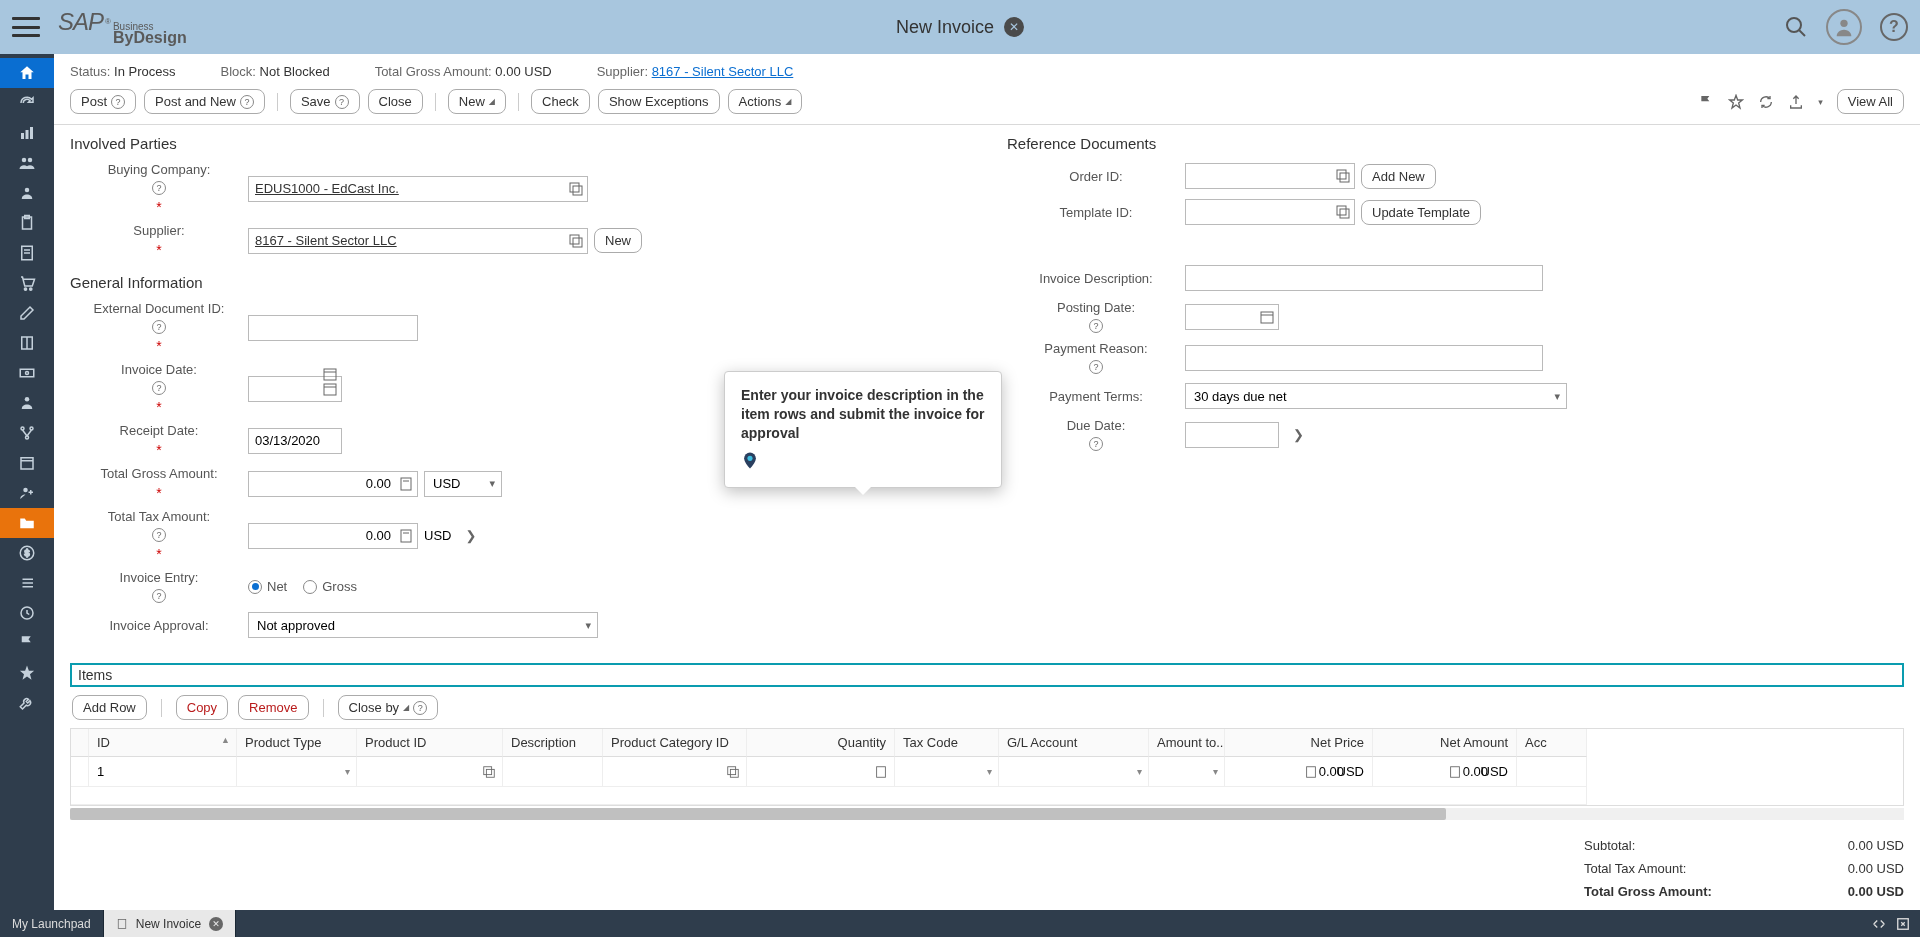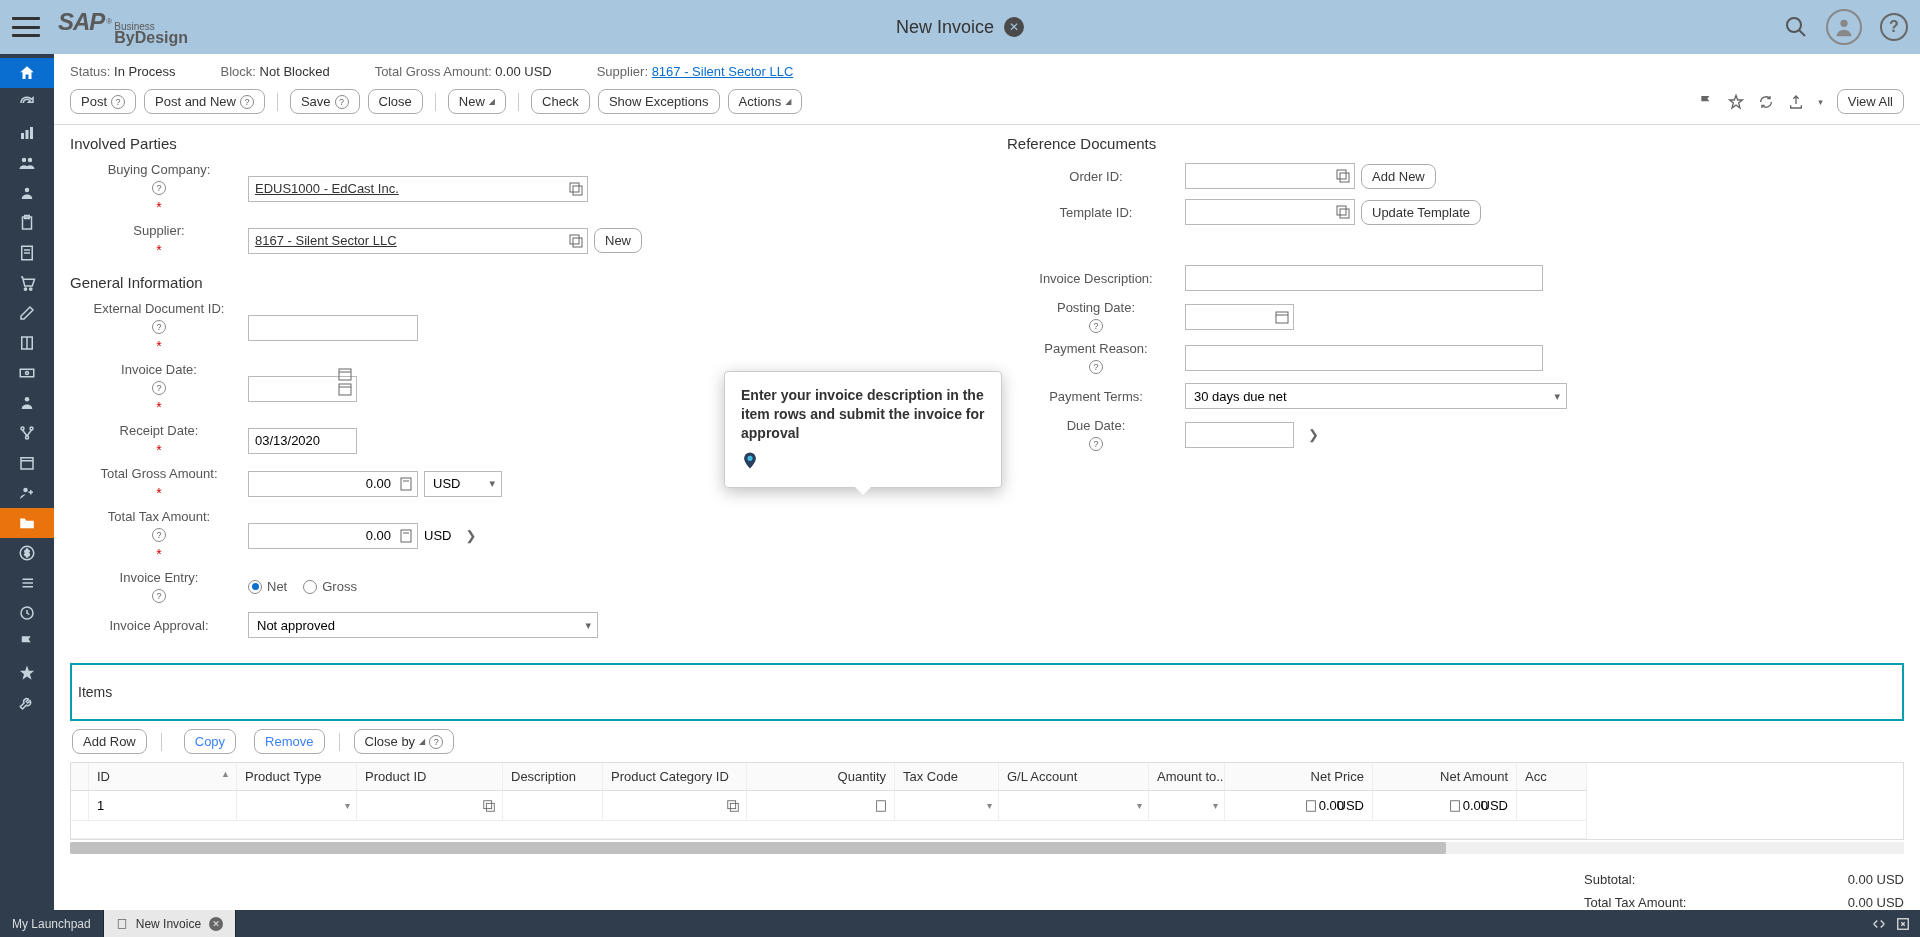--- a/index.html
+++ b/index.html
@@ -1,21 +1,21 @@
 <!DOCTYPE html>
 <html><head>
 <meta charset="utf-8">
 <style>
 * { box-sizing: border-box; margin: 0; padding: 0; font-family: Arial, sans-serif; }
 body { background: #fff; overflow: hidden; }
 .header { background: #a8c6de; height: 54px; display: flex; align-items: center; padding: 0 12px; position: relative; }
 .hamburger { width: 28px; height: 20px; cursor: pointer; display: flex; flex-direction: column; justify-content: space-between; margin-right: 18px; }
 .hamburger span { display: block; height: 3px; background: #333; border-radius: 1px; }
 .logo { color: #5a5a5a; font-size: 13px; display: flex; align-items: baseline; }
-.logo .sap { font-weight: bold; font-size: 24px; font-style: italic; letter-spacing: -1px; }
+.logo .sap { font-weight: normal; font-size: 24px; font-style: italic; letter-spacing: -1px; }
 .page-title { position: absolute; left: 50%; transform: translateX(-50%); font-size: 18px; color: #333; display: flex; align-items: center; gap: 10px; }
 .close-circle { width: 20px; height: 20px; border-radius: 50%; background: #4a4a4a; color: #a8c6de; display: flex; align-items: center; justify-content: center; font-size: 12px; cursor: pointer; }
 .header-right { margin-left: auto; display: flex; align-items: center; gap: 18px; }
 .header-right svg { width: 24px; height: 24px; cursor: pointer; }
 .avatar { width: 36px; height: 36px; border-radius: 50%; border: 2px solid #888; display: flex; align-items: center; justify-content: center; cursor: pointer; }
 .avatar svg { width: 22px; height: 22px; }
 .help-icon { width: 28px; height: 28px; border: 2px solid #666; border-radius: 50%; display: flex; align-items: center; justify-content: center; cursor: pointer; font-size: 16px; color: #666; font-weight: bold; }
 
 .main { display: flex; height: calc(100vh - 54px - 27px); }
 .sidebar { width: 54px; background: #2f3d4c; display: flex; flex-direction: column; padding-top: 4px; }
@@ -41,43 +41,43 @@
 .col { flex: 1; }
 .section-title { font-size: 15px; color: #333; margin-bottom: 10px; }
 .field-row { display: flex; align-items: center; margin-bottom: 8px; min-height: 28px; }
 .field-label { width: 178px; font-size: 13px; color: #555; display: flex; align-items: center; gap: 4px; flex-direction: column; }
 .field-label .q { width: 14px; height: 14px; border: 1px solid #888; border-radius: 50%; display: inline-flex; align-items: center; justify-content: center; font-size: 9px; color: #666; }
 .req { color: #c00; font-size: 14px; }
 .field-input { display: flex; align-items: center; gap: 6px; }
 .text-input { border: 1px solid #bababa; height: 26px; padding: 0 6px; font-size: 13px; background: #fff; }
 .text-input.w360 { width: 340px; }
 .text-input.w170 { width: 170px; }
-.text-input.w110 { width: 109px; }
+.text-input.w110 { width: 94px; }
 .text-input.right { text-align: right; padding-right: 26px; }
 .input-wrap { position: relative; display: inline-block; }
 .input-icon { position: absolute; right: 4px; top: 50%; transform: translateY(-50%); width: 16px; height: 16px; cursor: pointer; color: #666; display: flex; align-items: center; justify-content: center; }
 .link-underline { text-decoration: underline; color: #333; }
 .select-box { border: 1px solid #bababa; height: 26px; padding: 0 24px 0 8px; font-size: 13px; background: #fff; position: relative; min-width: 78px; display: inline-flex; align-items: center; cursor: pointer; }
 .select-box::after { content: '▾'; position: absolute; right: 6px; color: #666; font-size: 11px; }
 .select-box.w350 { width: 350px; }
 .select-box.w360 { width: 382px; }
 .radio-group { display: flex; gap: 16px; align-items: center; }
 .radio-item { display: flex; align-items: center; gap: 5px; font-size: 13px; color: #555; cursor: pointer; }
 .radio { width: 14px; height: 14px; border: 1px solid #888; border-radius: 50%; display: inline-flex; align-items: center; justify-content: center; }
 .radio.checked::after { content: ''; width: 7px; height: 7px; background: #0a6ed1; border-radius: 50%; }
 .arrow-right { color: #666; font-size: 13px; cursor: pointer; margin-left: 8px; }
 
 .tooltip-box { position: absolute; left: 670px; top: 246px; width: 278px; background: #fff; border: 1px solid #ccc; border-radius: 4px; box-shadow: 0 4px 16px rgba(0,0,0,0.25); padding: 14px 16px 10px; z-index: 100; }
 .tooltip-box .text { font-size: 14px; color: #333; font-weight: bold; line-height: 1.35; margin-bottom: 8px; }
 .tooltip-box .pin-row svg { width: 18px; height: 22px; }
 .tooltip-box::after { content: ''; position: absolute; bottom: -8px; left: 50%; transform: translateX(-50%); width: 0; height: 0; border-left: 8px solid transparent; border-right: 8px solid transparent; border-top: 8px solid #fff; }
 
-.items-header { margin: 6px 16px 0; border: 2px solid #0a9caf; padding: 19px 6px; font-size: 14px; color: #333; }
+.items-header { margin: 6px 16px 0; border: 2px solid #0a9caf; padding: 2px 6px; font-size: 14px; color: #333; }
 .items-toolbar { padding: 8px 18px; display: flex; gap: 10px; align-items: center; }
-.btn.disabled { color: #3b82f6; cursor: default; margin-left: 8px; }
+.btn.disabled { color: #b91c1c; cursor: default; }
 
 .table-wrap { margin: 0 16px; border: 1px solid #ddd; position: relative; overflow: hidden; }
 .grid { display: grid; grid-template-columns: 18px 148px 120px 146px 100px 144px 148px 104px 150px 76px 148px 144px 70px; font-size: 13px; }
 .grid .th { background: #fafafa; border-bottom: 1px solid #ddd; border-right: 1px solid #eee; padding: 6px 8px; color: #333; white-space: nowrap; overflow: hidden; position: relative; }
 .grid .th.right { text-align: right; }
 .grid .td { border-bottom: 1px solid #eee; border-right: 1px solid #eee; padding: 4px 8px; height: 30px; display: flex; align-items: center; position: relative; }
 .grid .td.right { justify-content: flex-end; }
 .cell-caret { position: absolute; right: 6px; color: #888; font-size: 10px; cursor: pointer; }
 .cell-icon { position: absolute; right: 6px; width: 14px; height: 14px; cursor: pointer; color: #666; }
 .hscroll { height: 12px; background: #f0f0f0; position: relative; margin: 2px 16px 0; }

